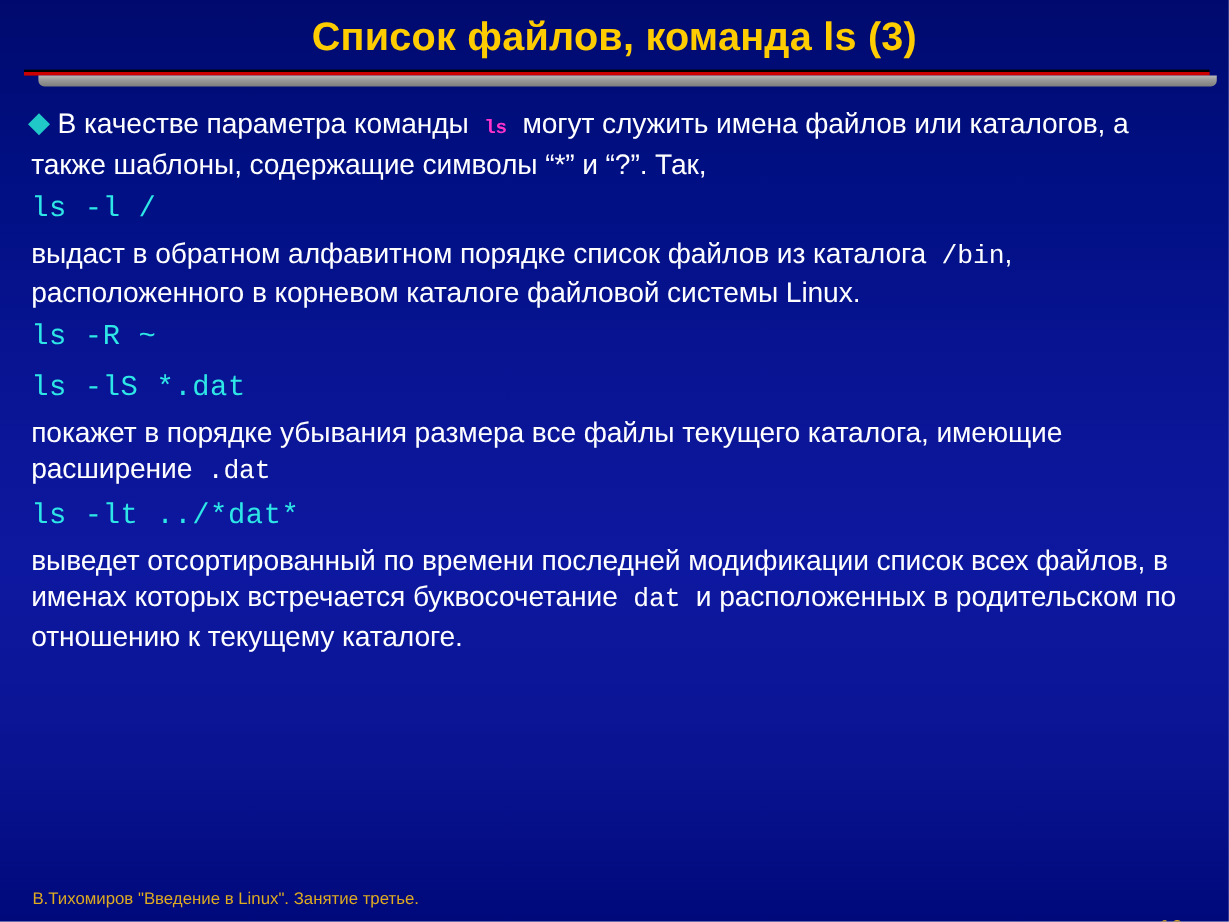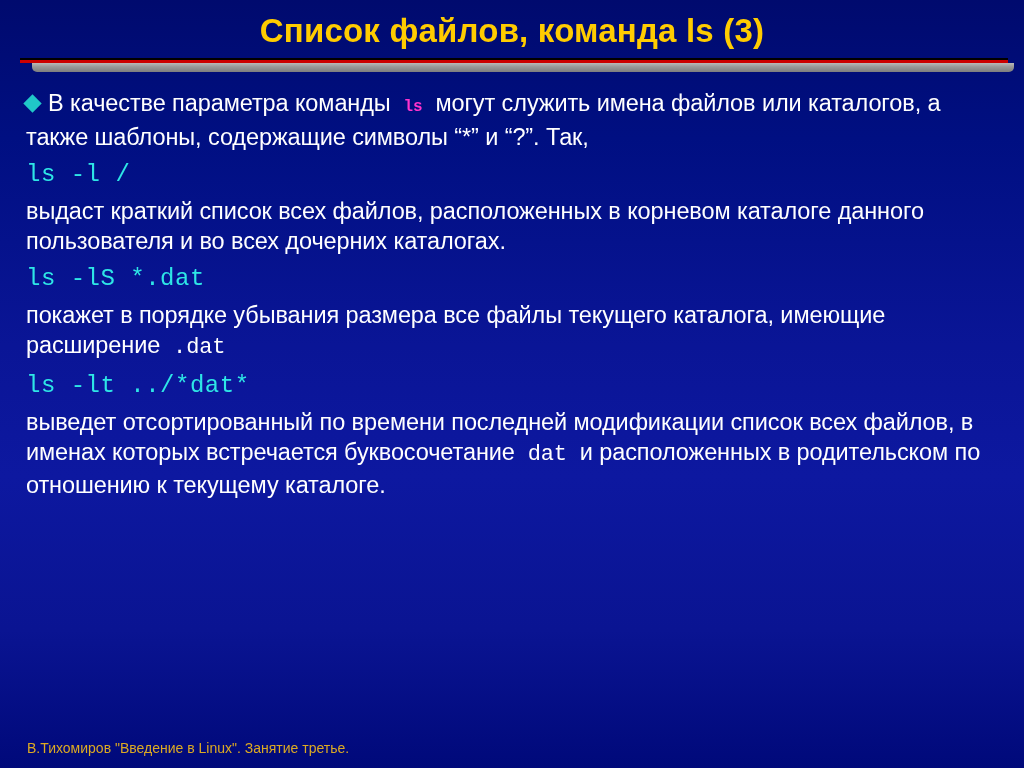--- a/index.html
+++ b/index.html
@@ -160,22 +160,23 @@
     <div class="rule-red"></div>
     <div class="rule-shadow"></div>
   </div>
 
   <div id="body-area">
 
     <p class="para bullet-row"><span class="diamond"></span><span>В качестве параметра команды</span><span>&nbsp;&nbsp;</span><span class="cmd-inline">ls</span><span>&nbsp;&nbsp;</span><span>могут служить имена файлов или каталогов, а также шаблоны, содержащие символы “*” и “?”. Так,</span></p>
 
     <div class="cmd-line">ls -l /</div>
 
+    <p class="para"><span>выдаст в обратном алфавитном порядке список файлов из каталога</span><span>&nbsp;&nbsp;</span><span class="mono-white">/bin</span><span>, расположенного в корневом каталоге файловой системы Linux.</span></p>
 
-    <p class="para">выдаст краткий список всех файлов, расположенных в корневом каталоге данного пользователя и во всех дочерних каталогах.</p>
+    <div class="cmd-line">ls -R ~</div>
 
     <div class="cmd-line">ls -lS *.dat</div>
     <p class="para"><span>покажет в порядке убывания размера все файлы текущего каталога, имеющие расширение</span><span>&nbsp;&nbsp;</span><span class="mono-white">.dat</span><span></span></p>
 
     <div class="cmd-line">ls -lt ../*dat*</div>
     <p class="para"><span>выведет отсортированный по времени последней модификации список всех файлов, в именах которых встречается буквосочетание</span><span>&nbsp;&nbsp;</span><span class="mono-white">dat</span><span>&nbsp;&nbsp;</span><span>и расположенных в родительском по отношению к текущему каталоге.</span></p>
 
   </div>
 
   <div id="footer-text">В.Тихомиров "Введение в Linux". Занятие третье.</div>

